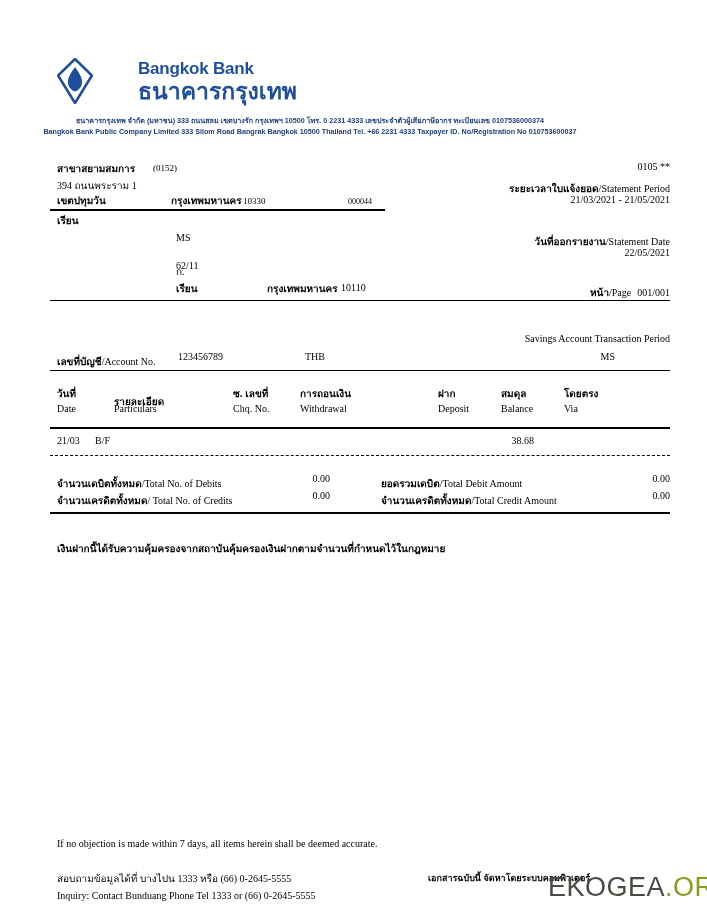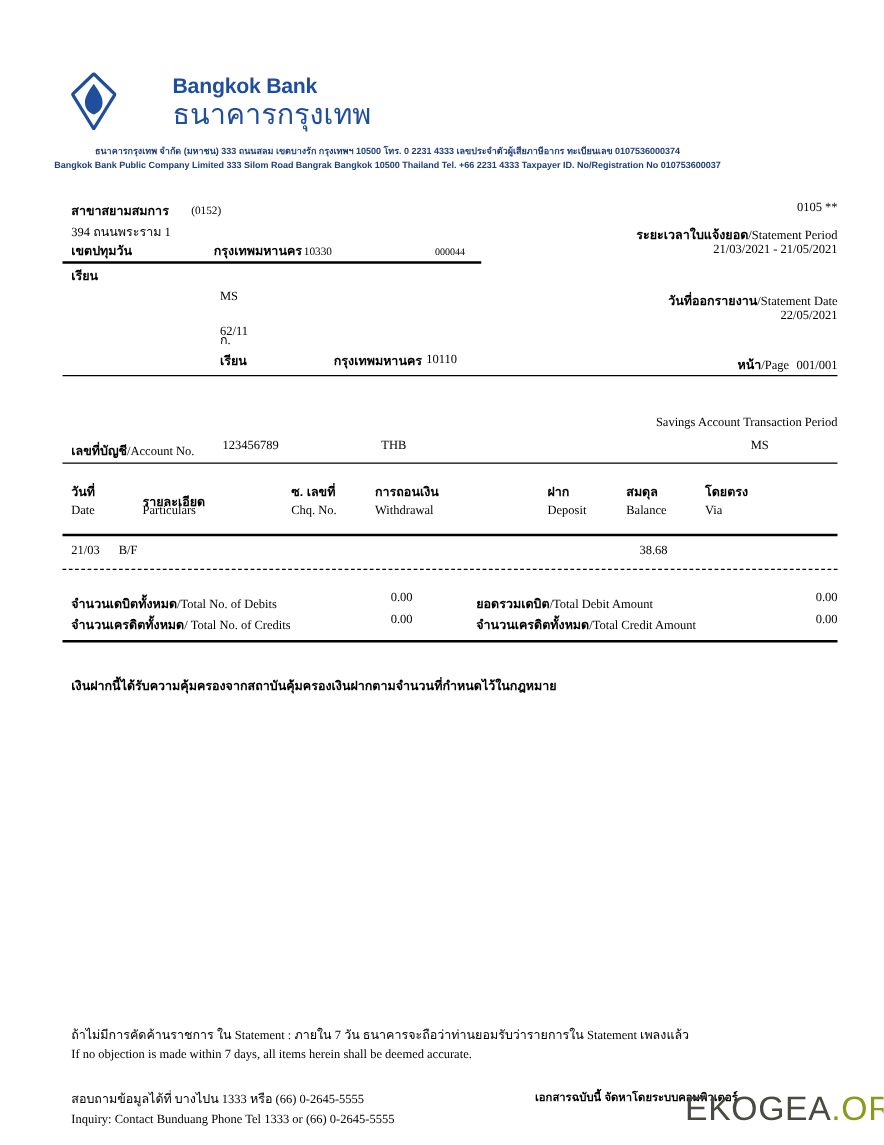--- a/index.html
+++ b/index.html
@@ -43,21 +43,21 @@
   .logo-en {
     font-family: "Liberation Sans", sans-serif;
     font-weight: bold;
     font-size: 17px;
     line-height: 18px;
     color: #1f4e9c;
     letter-spacing: -0.2px;
   }
   .logo-th {
     font-family: "Liberation Sans", sans-serif;
-    font-weight: normal;
+    font-weight: bold;
     font-size: 23px;
     line-height: 24px;
     color: #1f4e9c;
     letter-spacing: 0px;
     margin-top: 1px;
   }
   .bank-addr {
     position: absolute;
     left: 0;
     width: 620px;
@@ -221,21 +221,20 @@
 
   <div class="t" style="left:381px; top:490px;">
     <span class="th s10">จำนวนเครดิตทั้งหมด</span><span class="en s10">/Total Credit Amount</span>
   </div>
   <div class="t en s10 r" style="left:595px; top:490px; width:75px;">0.00</div>
 
   <div class="rule" style="left:50px; top:512px; width:620px; height:2px;"></div>
 
   <div class="t th s10" style="left:57px; top:541px;">เงินฝากนี้ได้รับความคุ้มครองจากสถาบันคุ้มครองเงินฝากตามจำนวนที่กำหนดไว้ในกฎหมาย</div>
 
-  <div class="t mix" style="left:57px; top:820px;">ถ้าไม่มีการคัดค้านราชการ ใน Statement : ภายใน 7 วัน ธนาคารจะถือว่าท่านยอมรับว่ารายการใน Statement เพลงแล้ว</div>
   <div class="t en s10" style="left:57px; top:838px;">If no objection is made within 7 days, all items herein shall be deemed accurate.</div>
 
   <div class="t mix" style="left:57px; top:871px;">สอบถามข้อมูลได้ที่ บางไปน 1333 หรือ (66) 0-2645-5555</div>
   <div class="t en s10" style="left:57px; top:890px;">Inquiry: Contact Bunduang Phone Tel 1333 or (66) 0-2645-5555</div>
 
   <div class="t th s9" style="left:428px; top:871px;">เอกสารฉบับนี้ จัดหาโดยระบบคอมพิวเตอร์</div>
   <div class="t th s9" style="left:428px; top:921px;margin-left:28px;">ซึ่งถือว่ามีผลสมบูรณ์โดยไม่ต้องลงลายมือชื่อ</div>
 
   <div class="watermark"><span class="wm-dark">EKOGEA</span><span class="wm-olive">.ORG</span></div>
 

